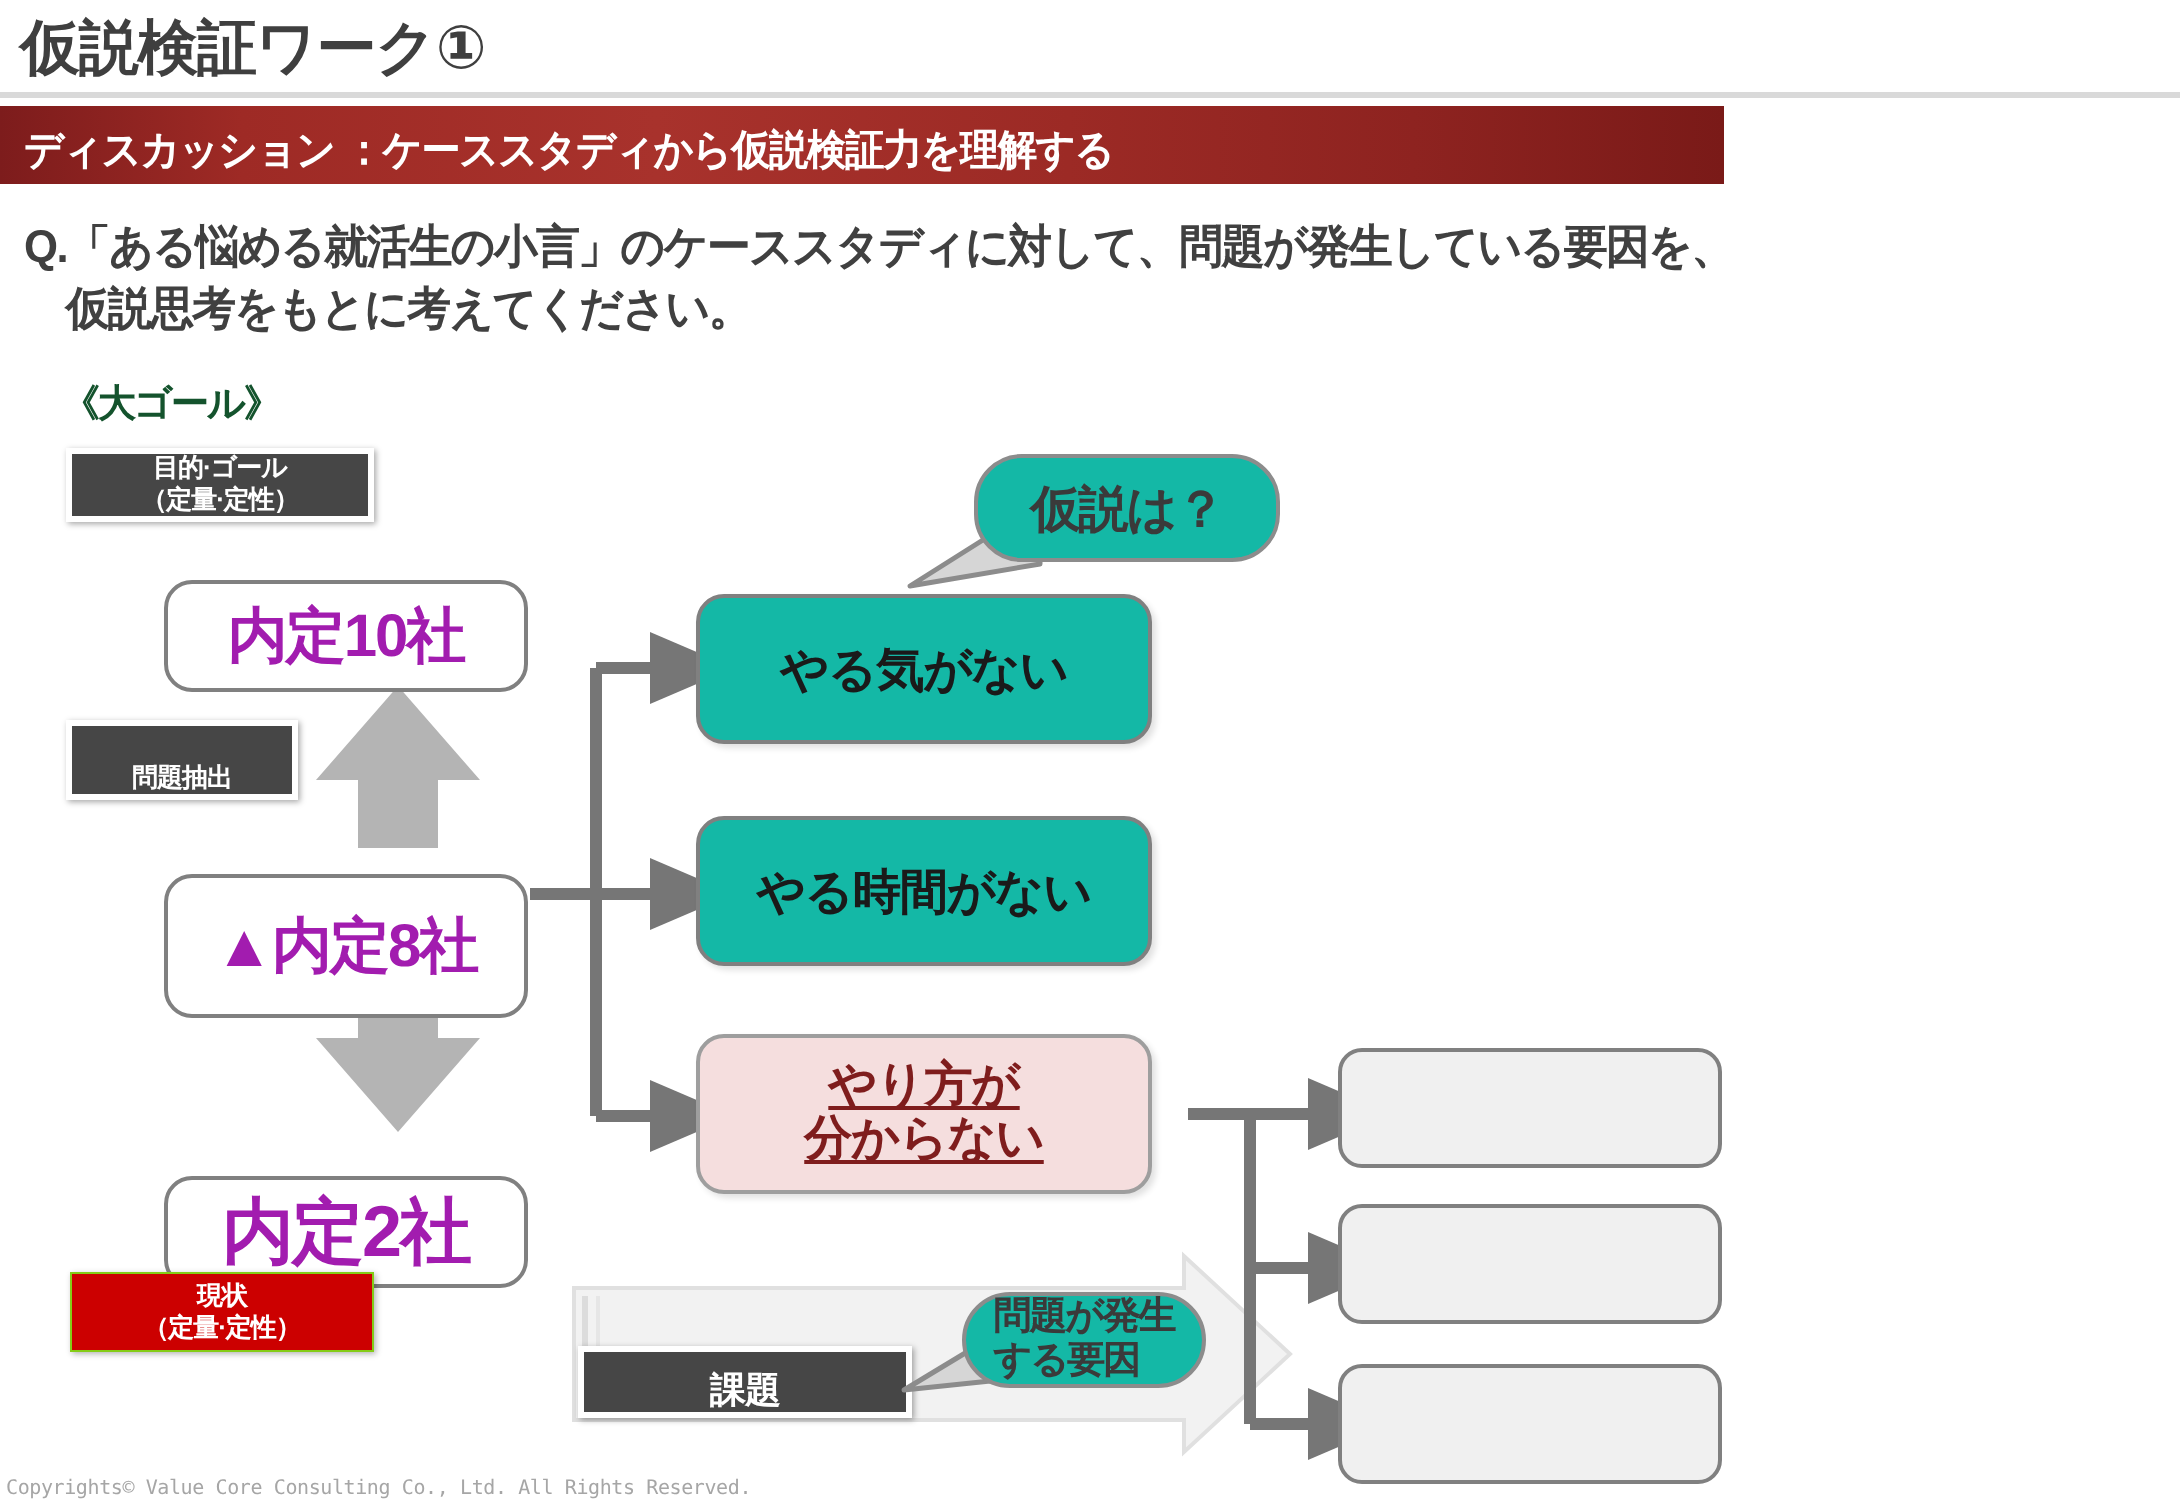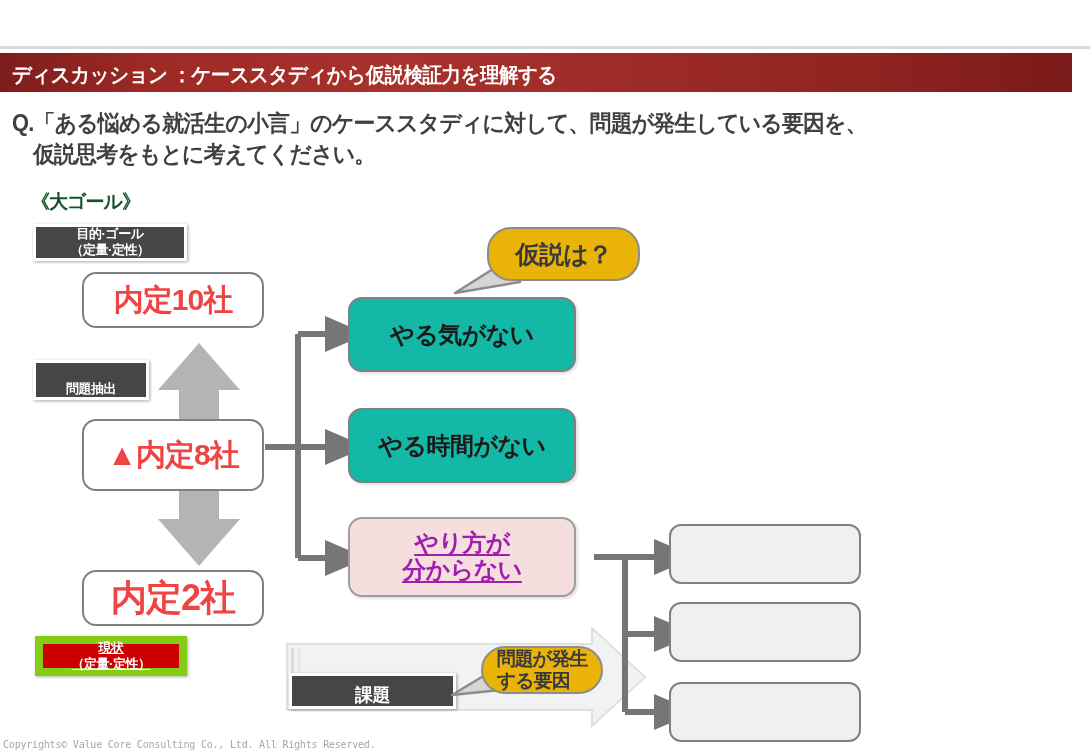--- a/index.html
+++ b/index.html
@@ -35,21 +35,21 @@
     left: 0;
     top: 46px;
     width: 1090px;
     height: 3px;
     background: #d9d9d9;
   }
   .red-banner {
     position: absolute;
     left: 0;
     top: 53px;
-    width: 1072px;
+    width: 862px;
     height: 39px;
     background: linear-gradient(90deg,
         #7d1c1c 0%, #9e2a25 14%, #a8322c 38%,
         #9c2a25 62%, #8e2320 82%, #7a1a18 100%);
   }
   .red-banner-text {
     position: absolute;
     left: 12px;
     top: 8px;
     font-size: 21px;
@@ -98,85 +98,85 @@
     text-align: center;
     display: flex;
     align-items: flex-end;
     justify-content: center;
     box-sizing: border-box;
     letter-spacing: -0.5px;
   }
   .red-tag {
     position: absolute;
     background: #cc0000;
-    border: 8px solid #84cc16;
+    border: 1px solid #84cc16;
     box-shadow: 1px 1px 3px rgba(0,0,0,0.3);
     color: #ffffff;
     font-size: 13px;
     font-weight: bold;
     line-height: 1.25;
     text-align: center;
     display: flex;
     align-items: center;
     justify-content: center;
     box-sizing: border-box;
     letter-spacing: -0.5px;
-    text-decoration: underline;
   }
   .white-round-box {
     position: absolute;
     background: #ffffff;
     border: 2.5px solid #808080;
     border-radius: 14px;
     display: flex;
     align-items: center;
     justify-content: center;
-    color: #ef4444;
+    color: #a21caf;
     font-weight: bold;
     box-sizing: border-box;
     letter-spacing: -1px;
+    margin-top: 18px;
   }
   .cause-box {
     position: absolute;
     background: #14b8a6;
     border: 2.5px solid #808080;
     border-radius: 14px;
     display: flex;
     align-items: center;
     justify-content: center;
     color: #1a1a1a;
     font-size: 24px;
     font-weight: bold;
     box-sizing: border-box;
     letter-spacing: -0.5px;
     box-shadow: 2px 2px 3px rgba(0,0,0,0.12);
   }
   .cause-box.highlight {
     background: #f5dede;
     border-color: #9e9e9e;
-    color: #a21caf;
+    color: #7f1d1d;
   }
   .cause-box.highlight .u {
     display: block;
     text-align: center;
     text-decoration: underline;
     text-decoration-thickness: 2px;
     text-underline-offset: 3px;
     line-height: 1.12;
   }
   .empty-box {
     position: absolute;
     background: #f0f0f0;
     border: 2.5px solid #808080;
     border-radius: 12px;
     box-sizing: border-box;
   }
   .bubble {
     position: absolute;
-    background: #eab308;
+    background: #14b8a6;
     border: 2.5px solid #8c8c8c;
     border-radius: 24px;
     display: flex;
     align-items: center;
     justify-content: center;
     color: #3a3a3a;
     font-weight: bold;
     box-sizing: border-box;
     letter-spacing: -1px;
   }
@@ -197,20 +197,21 @@
     width: 1090px;
     height: 753px;
     pointer-events: none;
   }
 </style>
 </head>
 <body>
 
 <div id="slide">
 
+  <div class="slide-title">仮説検証ワーク①</div>
   <div class="title-rule"></div>
   <div class="red-banner">
     <div class="red-banner-text">ディスカッション  ：ケーススタディから仮説検証力を理解する</div>
   </div>
   <div class="question">
     <span>Q.「ある悩める就活生の小言」のケーススタディに対して、問題が発生している要因を、</span>
     <span class="line2">仮説思考をもとに考えてください。</span>
   </div>
 
   <svg class="layer" viewBox="0 0 1090 753">

